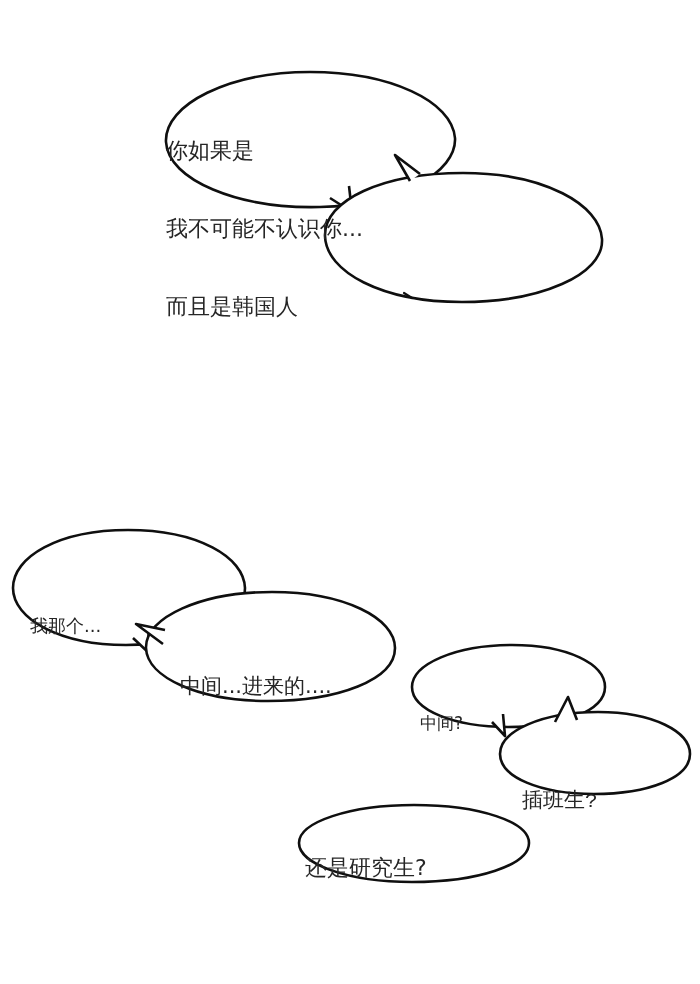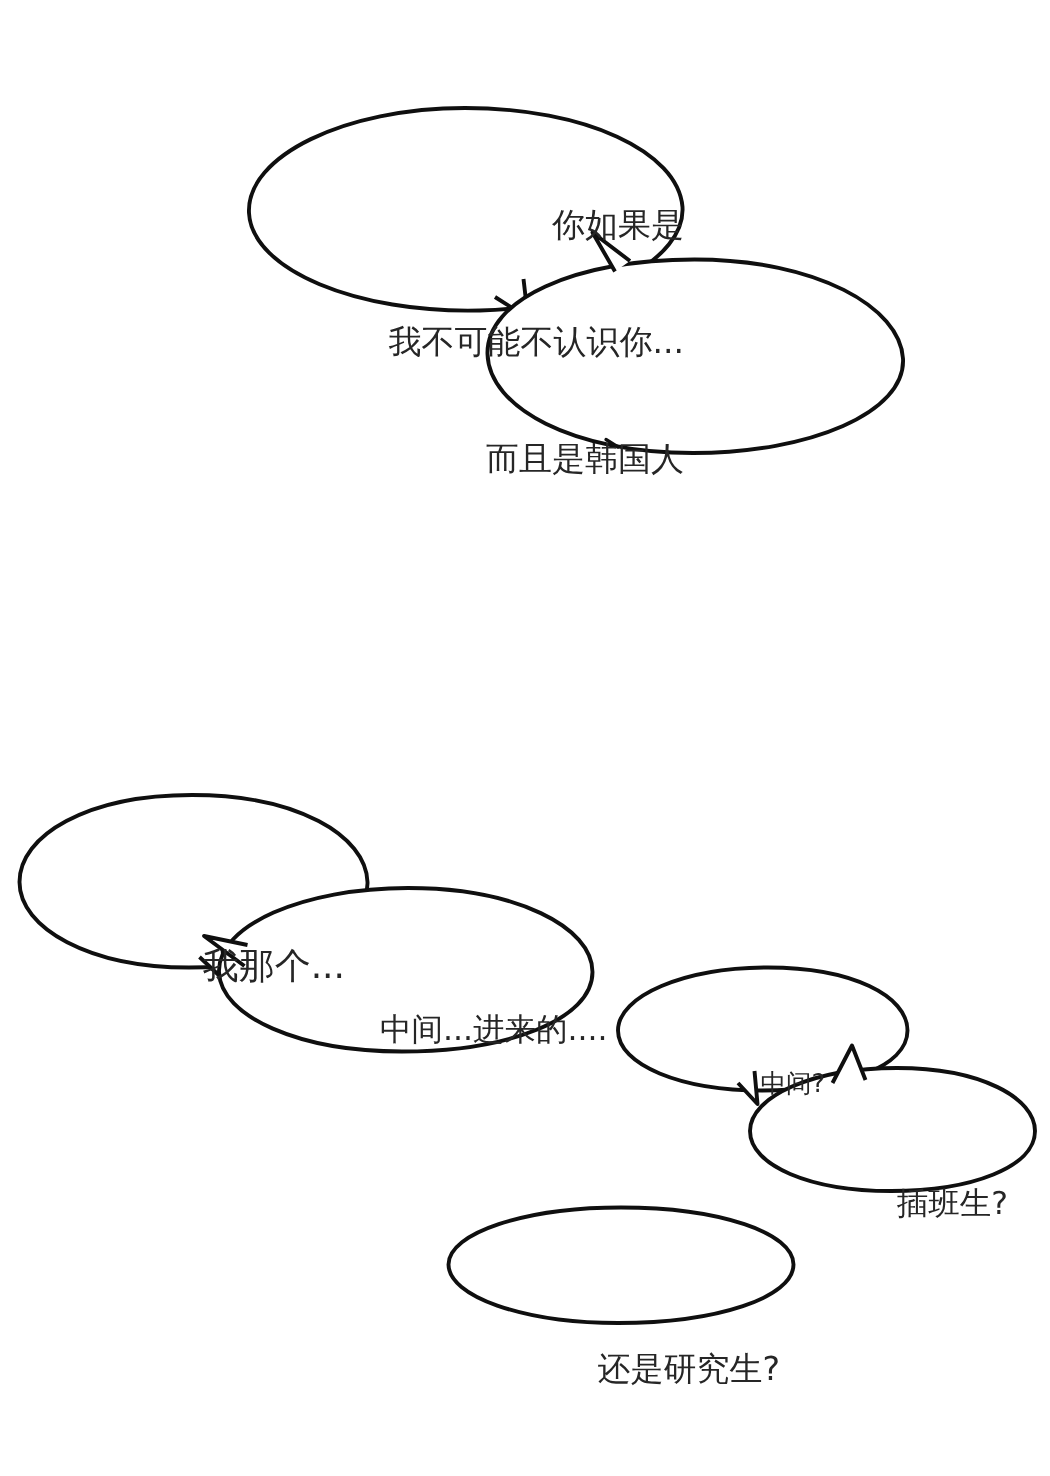--- a/index.html
+++ b/index.html
@@ -27,21 +27,21 @@
     height: 984px;
   }
   .bubble-text {
     position: absolute;
     color: #262626;
     font-family: "DejaVu Sans", "Liberation Sans", sans-serif;
     font-weight: 400;
     white-space: pre;
     line-height: 1.18;
     letter-spacing: 0px;
-    text-align: right;
+    text-align: left;
     pointer-events: auto;
   }
   .t-line { display: block; }
 </style>
 </head>
 <body>
 
 <div id="comic-panel">
 
   <svg id="bubble-layer" viewBox="0 0 700 984" width="700" height="984" xmlns="http://www.w3.org/2000/svg">
@@ -113,33 +113,33 @@
     </g>
   </svg>
 
   <div class="bubble-text" style="left:166px; top:86px; width:290px; font-size:22px;">
     <span class="t-line">你如果是</span>
     <span class="t-line">我不可能不认识你...</span>
     <span class="t-line">而且是韩国人</span>
   </div>
 
 
-  <div class="bubble-text" style="left:30px; top:573px; width:200px; font-size:24px;">
+  <div class="bubble-text" style="left:30px; top:573px; width:200px; font-size:18px;">
     <span class="t-line">我那个...</span>
   </div>
 
   <div class="bubble-text" style="left:180px; top:624px; width:225px; font-size:21px;">
     <span class="t-line">中间...进来的....</span>
   </div>
 
   <div class="bubble-text" style="left:420px; top:673px; width:130px; font-size:17px;">
     <span class="t-line">中间?</span>
   </div>
 
-  <div class="bubble-text" style="left:522px; top:740px; width:150px; font-size:21px;">
+  <div class="bubble-text" style="left:522px; top:740px; width:150px; font-size:21px;font-family:Liberation Mono, monospace;">
     <span class="t-line">插班生?</span>
   </div>
 
-  <div class="bubble-text" style="left:305px; top:849px; width:215px; font-size:22px;">
+  <div class="bubble-text" style="left:305px; top:803px; width:215px; font-size:22px;">
     <span class="t-line">还是研究生?</span>
   </div>
 
 </div>
 
 </body></html>

